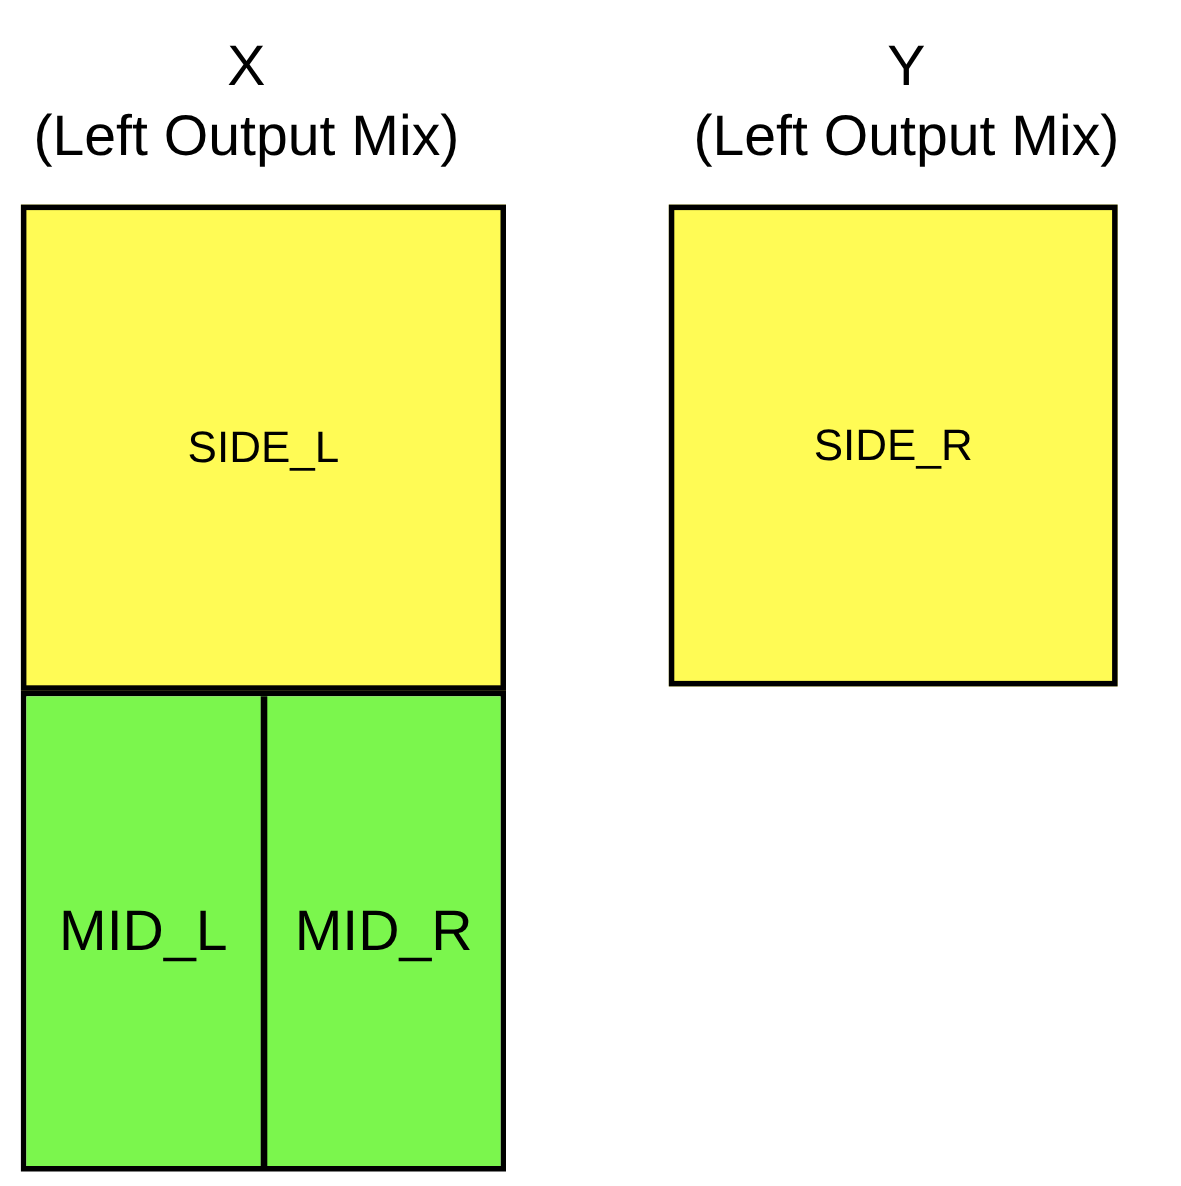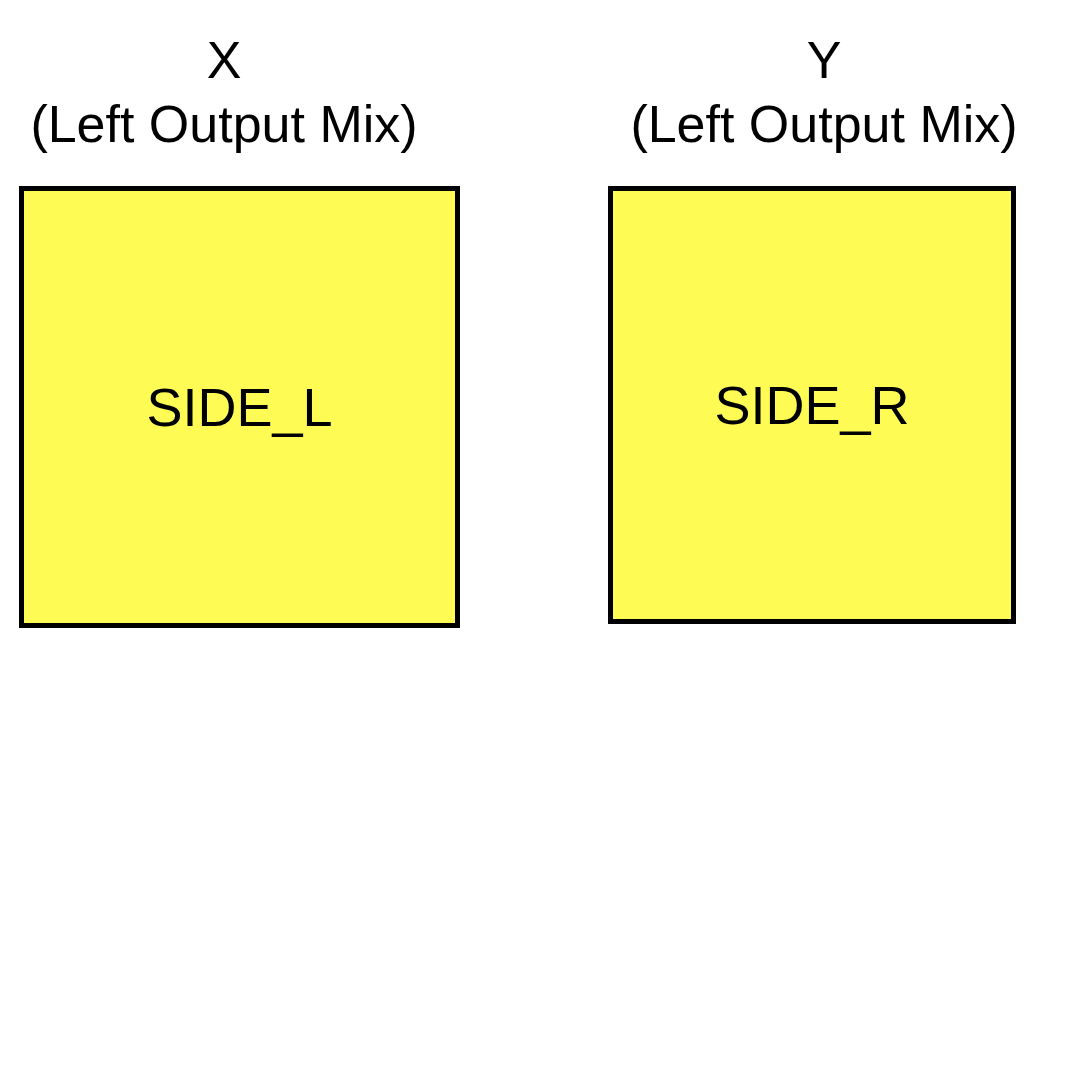--- a/index.html
+++ b/index.html
@@ -34,21 +34,21 @@
     white-space: nowrap;
   }
   .col-header.left  { left: 0px;   width: 448px; }
   .col-header.right { left: 600px; width: 448px; }
   .box {
     position: absolute;
     border: 5px solid var(--border-color);
     display: flex;
     align-items: center;
     justify-content: center;
-    font-size: 54px;
+    font-size: 40px;
   }
   .side-box { background: var(--side-fill); }
   .side-l { left: 19px;  top: 186px; width: 441px; height: 442px; }
   .side-r { left: 608px; top: 186px; width: 408px; height: 438px; }
   .mid-row {
     position: absolute;
     left: 19px;
     top: 628px;
     width: 441px;
     height: 437px;
@@ -79,18 +79,26 @@
 
   <div class="col-header right">
     <div>Y</div>
     <div>(Left Output Mix)</div>
   </div>
 
   <div class="box side-box side-l">
     <span>SIDE_L</span>
   </div>
 
+  <div class="mid-row">
+    <div class="mid-cell">
+      <span>MID_L</span>
+    </div>
+    <div class="mid-cell">
+      <span>MID_R</span>
+    </div>
+  </div>
 
   <div class="box side-box side-r">
     <span>SIDE_R</span>
   </div>
 
 </div>
 
 </body></html>

